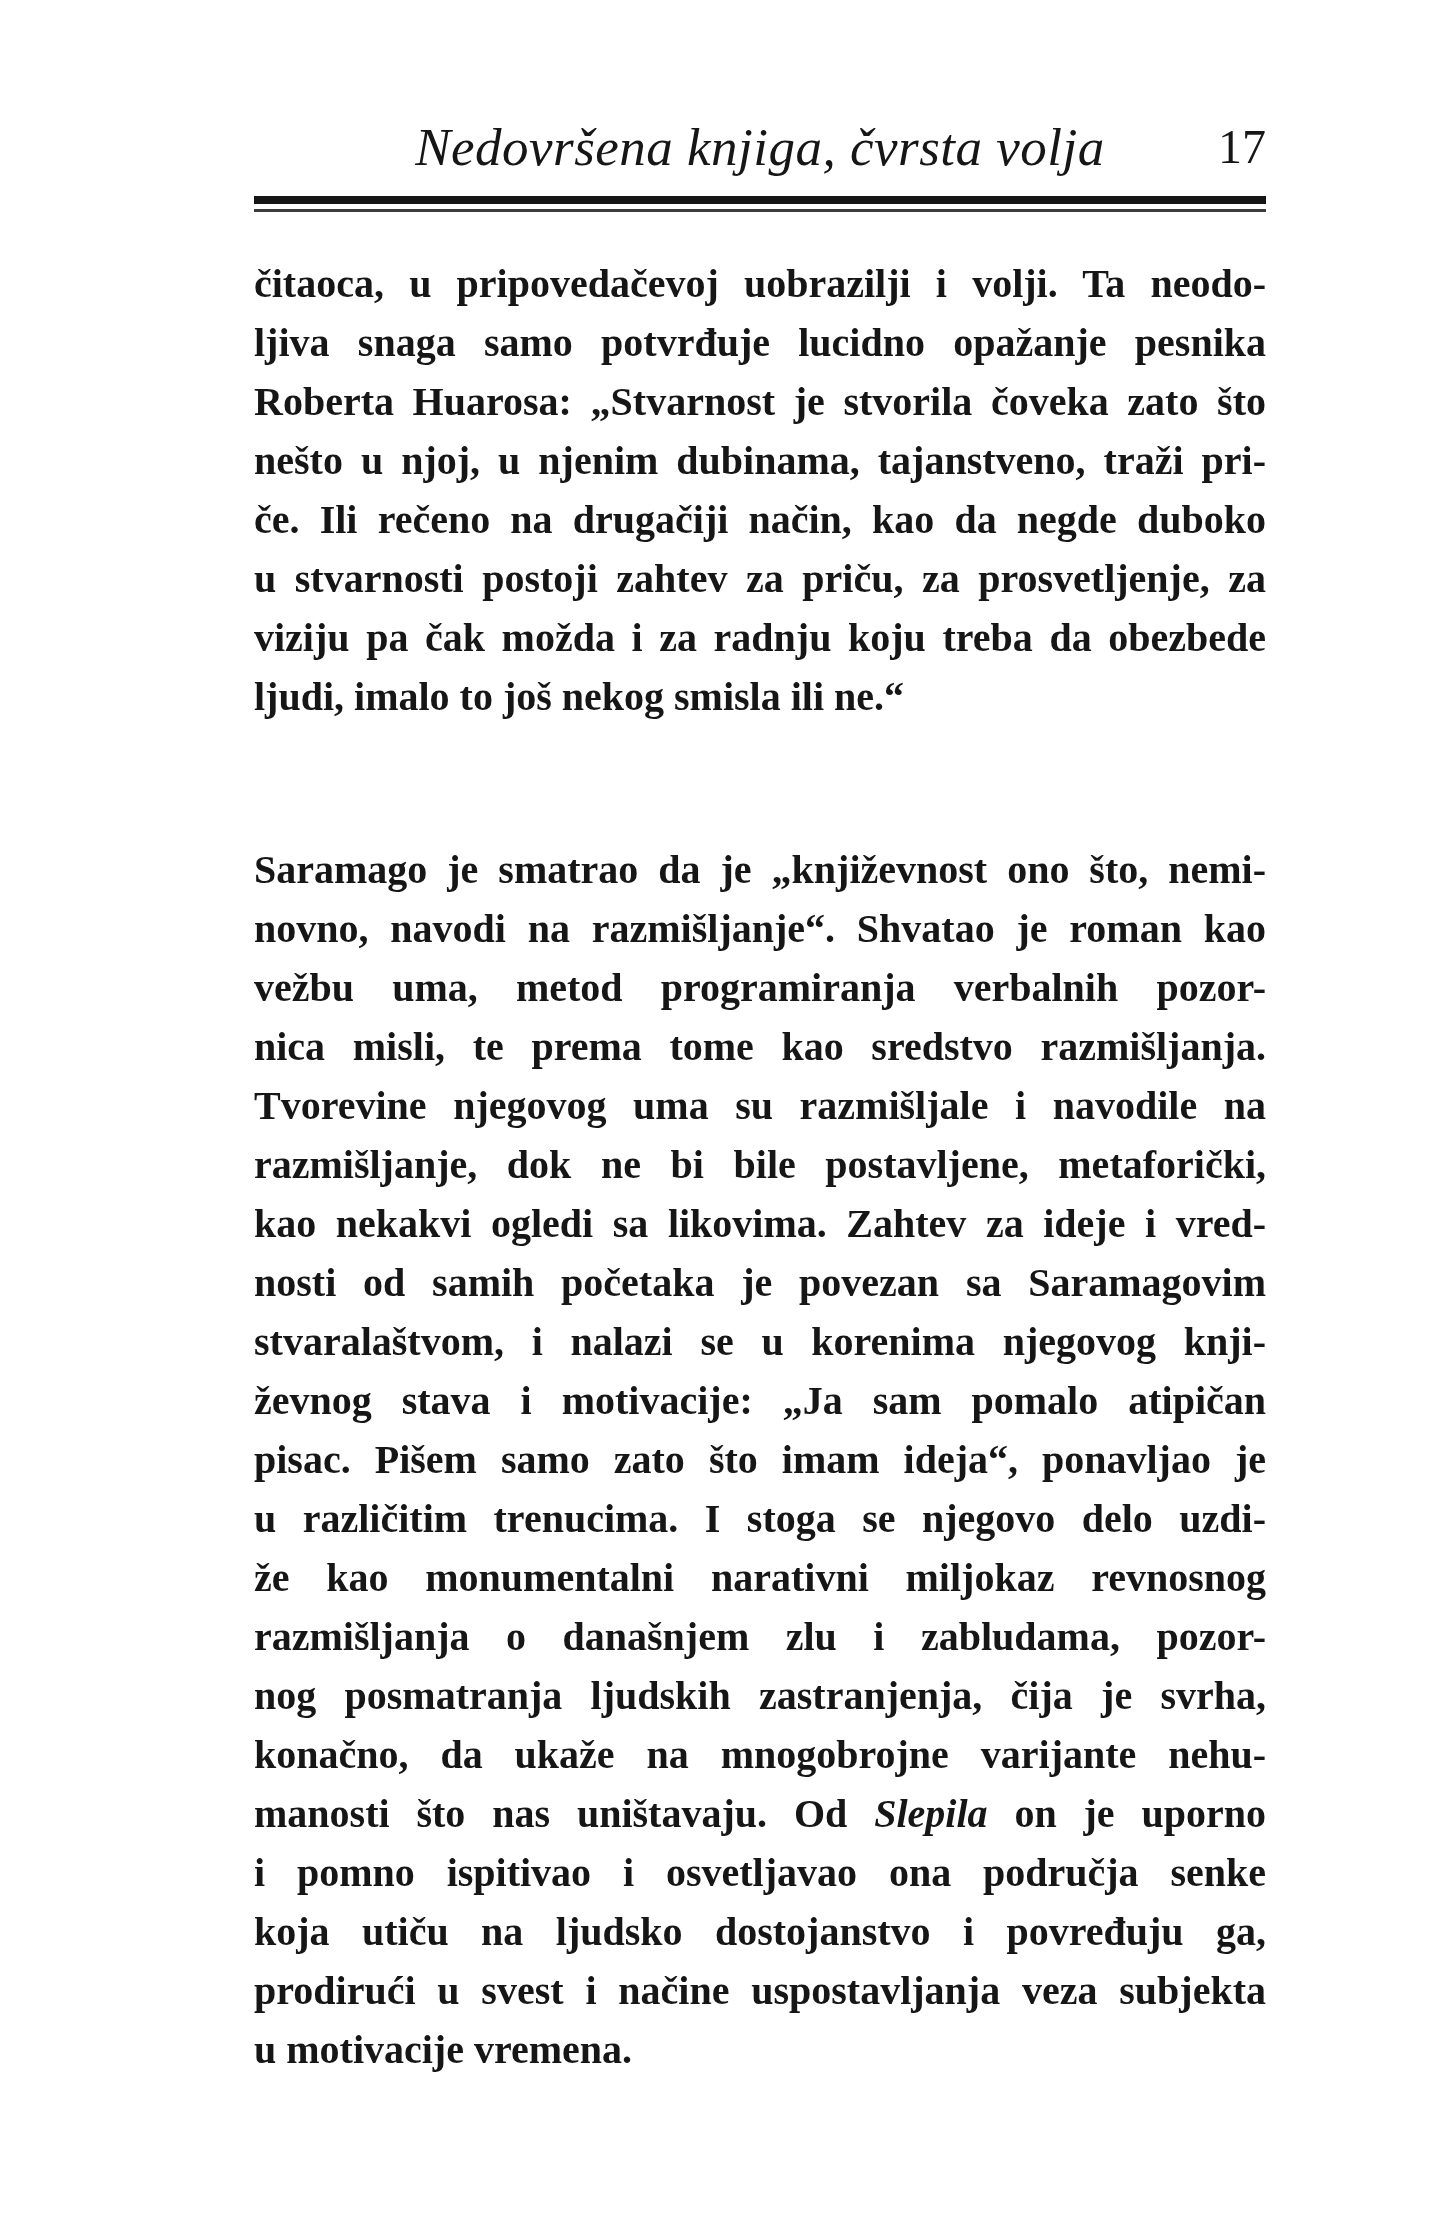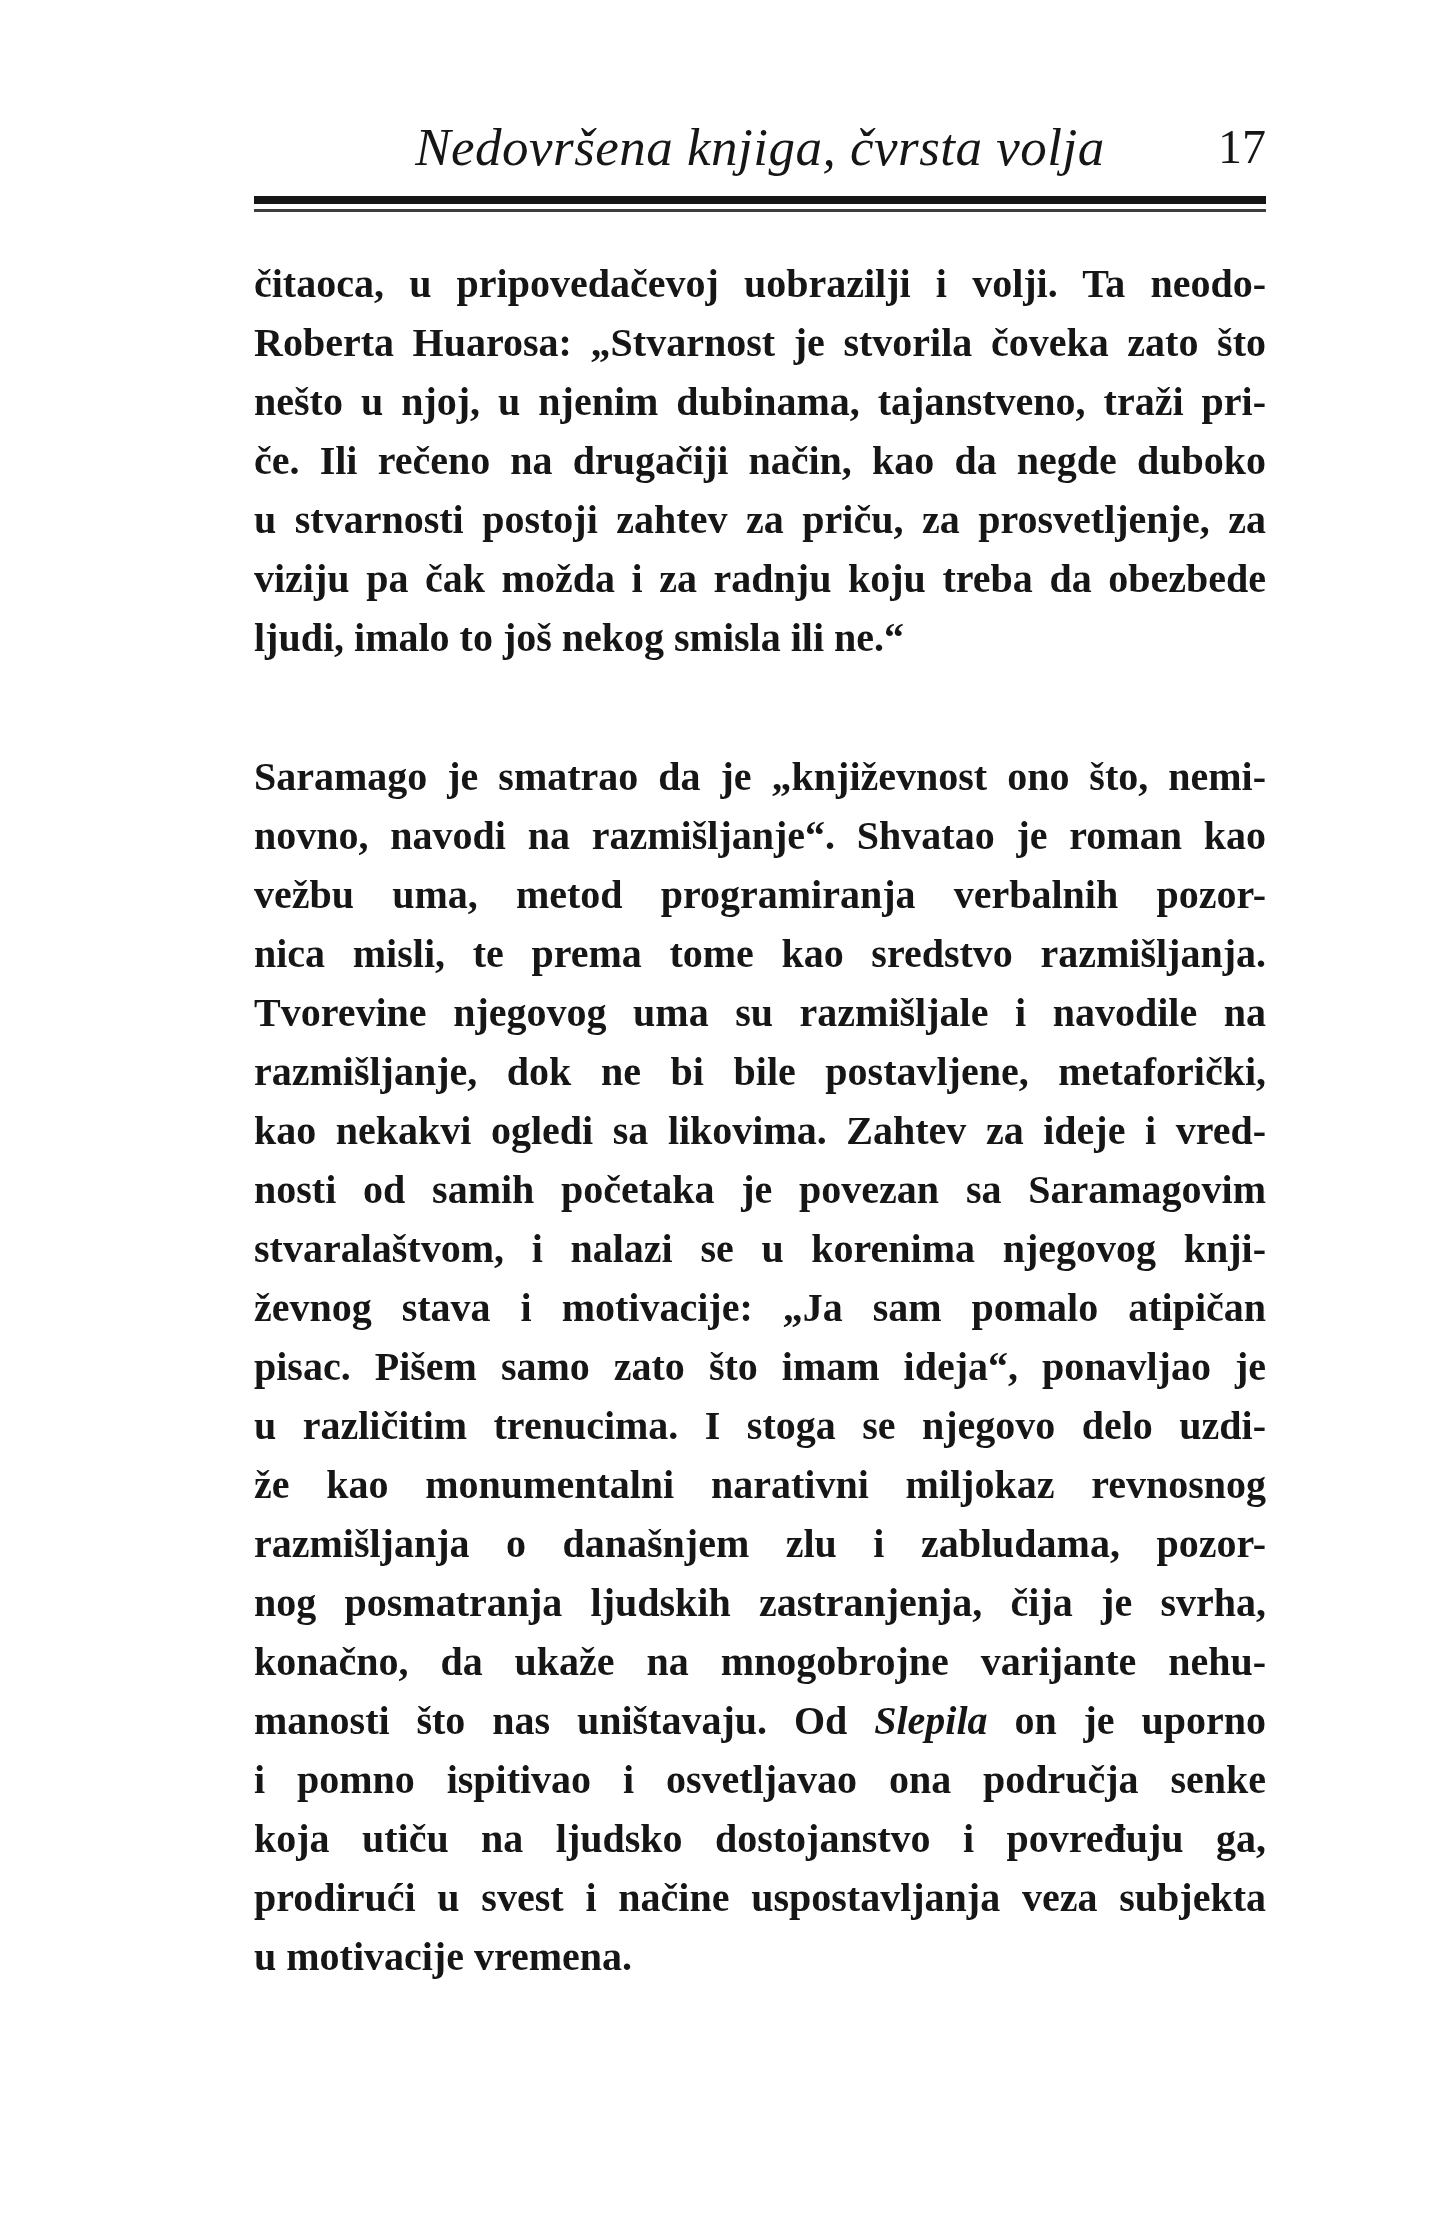--- a/index.html
+++ b/index.html
@@ -50,21 +50,21 @@
     height: 3px;
     background: #3d3d3d;
   }
   .text-block {
     top: 254px;
     font-size: 40px;
     line-height: 59px;
     font-weight: bold;
   }
   .paragraph + .paragraph {
-    margin-top: 80px;
+    margin-top: 114px;
   }
   .line {
     text-align: justify;
     text-align-last: justify;
     white-space: normal;
   }
   .line.last {
     text-align-last: left;
   }
   .line i {
@@ -78,20 +78,21 @@
   <div class="header-title">Nedovršena knjiga, čvrsta volja</div>
   <div class="page-number">17</div>
 </div>
 
 <div class="abs-block rule-thick"></div>
 <div class="abs-block rule-thin"></div>
 
 <div class="abs-block text-block">
     <div class="paragraph">
       <div class="line">čitaoca, u pripovedačevoj uobrazilji i volji. Ta neodo-</div>
+      <div class="line">ljiva snaga samo potvrđuje lucidno opažanje pesnika</div>
       <div class="line">Roberta Huarosa: „Stvarnost je stvorila čoveka zato što</div>
       <div class="line">nešto u njoj, u njenim dubinama, tajanstveno, traži pri-</div>
       <div class="line">če. Ili rečeno na drugačiji način, kao da negde duboko</div>
       <div class="line">u stvarnosti postoji zahtev za priču, za prosvetljenje, za</div>
       <div class="line">viziju pa čak možda i za radnju koju treba da obezbede</div>
       <div class="line last">ljudi, imalo to još nekog smisla ili ne.“</div>
     </div>
     <div class="paragraph">
       <div class="line">Saramago je smatrao da je „književnost ono što, nemi-</div>
       <div class="line">novno, navodi na razmišljanje“. Shvatao je roman kao</div>

